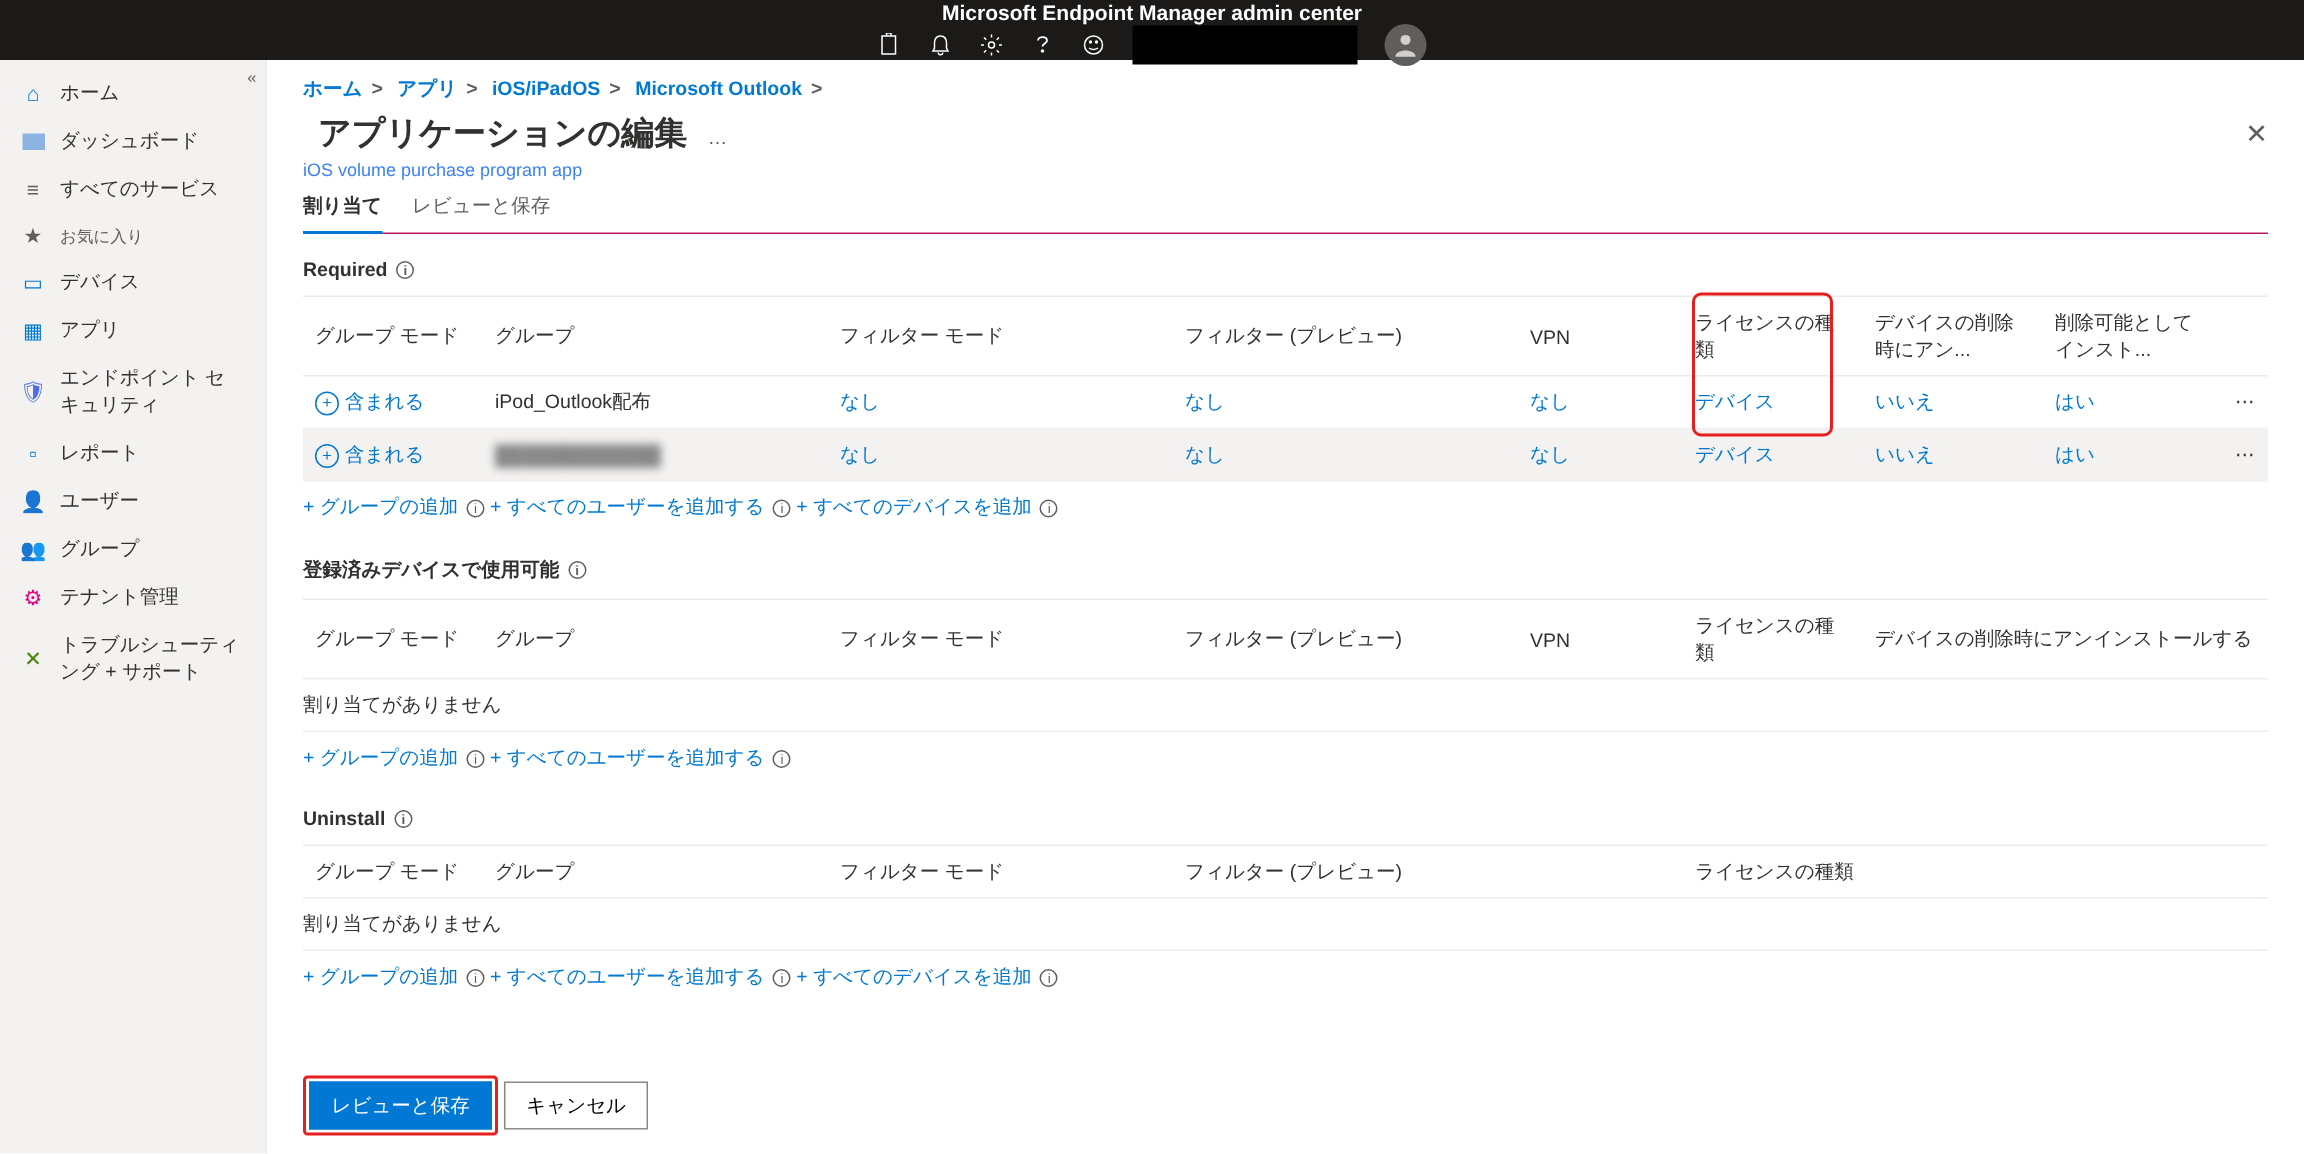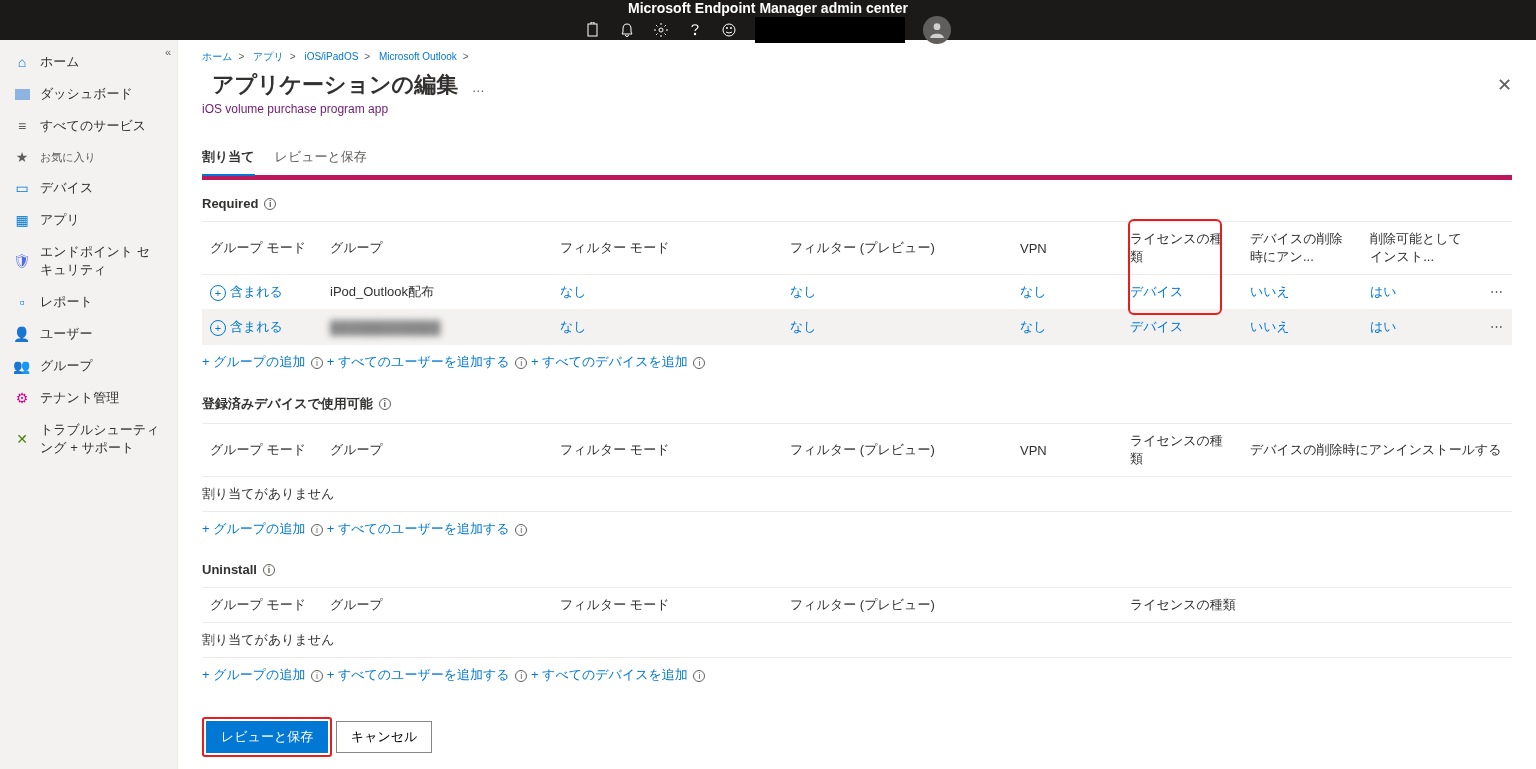--- a/index.html
+++ b/index.html
@@ -12,29 +12,29 @@
 .blank-box { width: 150px; height: 26px; background: #000; }
 
 .layout { display: flex; height: calc(100vh - 40px); }
 .sidebar { width: 178px; background: #f3f2f1; border-right: 1px solid #edebe9; position:relative; padding-top:6px;}
 .collapse-btn { position: absolute; top: 6px; right: 6px; font-size: 11px; color: #605e5c; cursor:pointer;}
 .nav-item { display: flex; align-items: center; gap: 10px; padding: 7px 14px; font-size: 13px; color: #323130; cursor: pointer; }
 .nav-icon { width: 16px; height: 16px; flex-shrink: 0; display:flex; align-items:center; justify-content:center; font-size:14px; }
 .ic-home{color:#0078d4;} .ic-dash{color:#4f6bed; background:#8db3e2; width:15px; height:11px;} .ic-list{color:#605e5c;} .ic-star{color:#605e5c;} .ic-dev{color:#0078d4;} .ic-apps{color:#0078d4;} .ic-shield{color:#4f6bed;} .ic-report{color:#0078d4;} .ic-users{color:#0078d4;} .ic-groups{color:#0078d4;} .ic-tenant{color:#e3008c;} .ic-tools{color:#498205;}
 
 .main { flex: 1; padding: 10px 24px 0 24px; position: relative; overflow:hidden;}
-.breadcrumb { font-size: 10px; margin-bottom: 6px; }
+.breadcrumb { font-size: 13px; margin-bottom: 6px; font-weight: bold; }
 .breadcrumb a { color: #0078d4; text-decoration: none; }
 .breadcrumb .sep { color: #605e5c; padding: 0 6px; }
 .page-title-row { display:flex; align-items:center; justify-content:space-between;margin-left:10px; }
 .page-title { font-size: 22px; font-weight: 600; }
-.page-sub { font-size: 12px; color: #701a75; margin-top: 2px; margin-bottom: 24px;}
+.page-sub { font-size: 12px; color: #3b82f6; margin-top: 2px; margin-bottom: 0;}
 .close-x { font-size: 18px; color:#605e5c; cursor:pointer; }
 
-.tabs { display: flex; gap: 20px; border-bottom: 5px solid #be185d; margin-bottom: 16px;}
+.tabs { display: flex; gap: 20px; border-bottom: 1px solid #be185d; margin-bottom: 16px;}
 .tab { padding: 8px 0; font-size: 13px; color: #605e5c; cursor: pointer; }
 .tab.active { color: #323130; border-bottom: 2px solid #0078d4; margin-bottom:-1px; font-weight:600;}
 
 .section-title { font-size: 13px; font-weight: 600; margin: 8px 0 10px 0; display:flex; align-items:center; gap:6px;}
 .info-ic { width:12px; height:12px; border:1px solid #605e5c; border-radius:50%; display:inline-flex; align-items:center; justify-content:center; font-size:9px; color:#605e5c;}
 
 .grid { width: 100%; border-collapse: collapse; table-layout:fixed;}
 .grid th, .grid td { text-align: left; padding: 8px 8px; font-size: 13px; font-weight:400;}
 .grid th { color: #323130; border-bottom: 1px solid #edebe9; border-top:1px solid #edebe9; background:#fff; font-weight:400;}
 .grid tbody tr { border-bottom: 1px solid #f3f2f1; }

